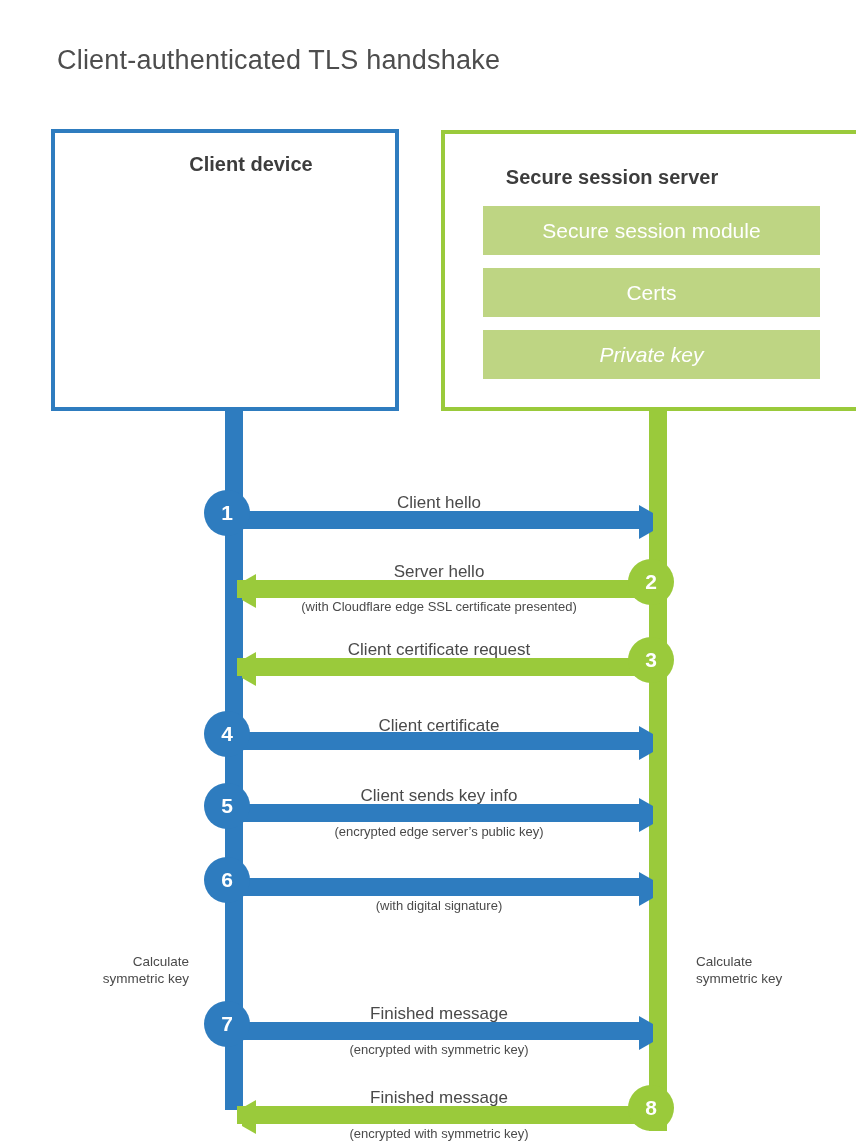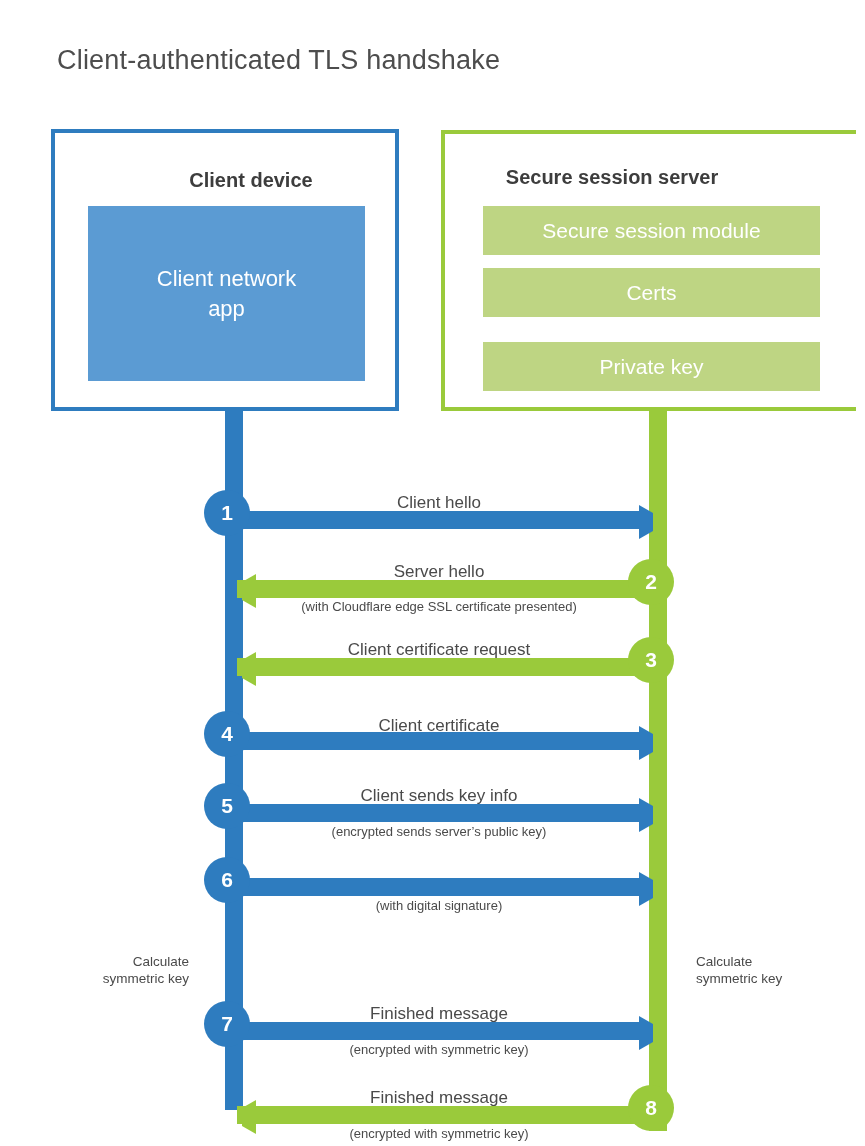--- a/index.html
+++ b/index.html
@@ -22,21 +22,21 @@
   }
 
   .outer-box { position:absolute; background:#fff; border-style:solid; border-width:4px; }
   .client-outer { left:33px; top:111px; width:348px; height:282px; border-color:var(--blue); }
   .server-outer { left:423px; top:112px; width:425px; height:281px; border-color:var(--green); }
 
   .box-title {
     position:absolute; text-align:center;
     font-size:20px; font-weight:bold; color:var(--heading_color);
   }
-  .client-title { left:33px; top:142px; width:400px; }
+  .client-title { left:33px; top:126px; width:400px; }
   .server-title { left:423px; top:139px; width:342px; }
 
   .app-box {
     position:absolute; left:70px; top:188px; width:277px; height:175px;
     background:var(--blue_fill);
     display:flex; align-items:center; justify-content:center;
     color:#ffffff; font-size:22px; text-align:center; line-height:1.35;
     white-space:pre-line;
   }
 
@@ -87,28 +87,26 @@
 </style>
 </head>
 <body>
 
 <div class="canvas">
 
   <div class="page-title">Client-authenticated TLS handshake</div>
 
   <div class="outer-box client-outer"></div>
   <div class="box-title client-title">Client device</div>
-  <div class="app-box">Client network
-app</div>
 
   <div class="outer-box server-outer"></div>
   <div class="box-title server-title">Secure session server</div>
   <div class="server-bar" style="top:250px;">Certs</div>
   <div class="server-bar" style="top:188px;">Secure session module</div>
-  <div class="server-bar" style="top:324px;">Private key</div>
+  <div class="server-bar" style="top:312px;font-style:italic;">Private key</div>
 
   <div class="vline blue-vline"></div>
   <div class="vline green-vline"></div>
 
   <div class="msg-label" style="top:466px;">Client hello</div>
   <div class="hline blue" style="left:209px; top:493px; width:413px;"></div>
   <div class="ahead right" style="left:621px; top:487px;"></div>
   <div class="circle blue" style="left:186px; top:472px;">1</div>
 
   <div class="msg-label" style="top:535px;">Server hello</div>
@@ -123,21 +121,21 @@
   <div class="circle green" style="left:610px; top:619px;">3</div>
 
   <div class="msg-label" style="top:689px;">Client certificate</div>
   <div class="hline blue" style="left:209px; top:714px; width:413px;"></div>
   <div class="ahead right" style="left:621px; top:708px;"></div>
   <div class="circle blue" style="left:186px; top:693px;">4</div>
 
   <div class="msg-label" style="top:759px;">Client sends key info</div>
   <div class="hline blue" style="left:209px; top:786px; width:413px;"></div>
   <div class="ahead right" style="left:621px; top:780px;"></div>
-  <div class="msg-sub" style="top:797px;">(encrypted sends server’s public key)</div>
+  <div class="msg-sub" style="top:797px;">(encrypted edge server’s public key)</div>
   <div class="circle blue" style="left:186px; top:765px;">5</div>
 
   <div class="hline blue" style="left:209px; top:860px; width:413px;"></div>
   <div class="ahead right" style="left:621px; top:854px;"></div>
   <div class="msg-sub" style="top:871px;">(with digital signature)</div>
   <div class="circle blue" style="left:186px; top:839px;">6</div>
 
   <div class="side-note calc-left">Calculate
 symmetric key</div>
   <div class="side-note calc-right">Calculate

